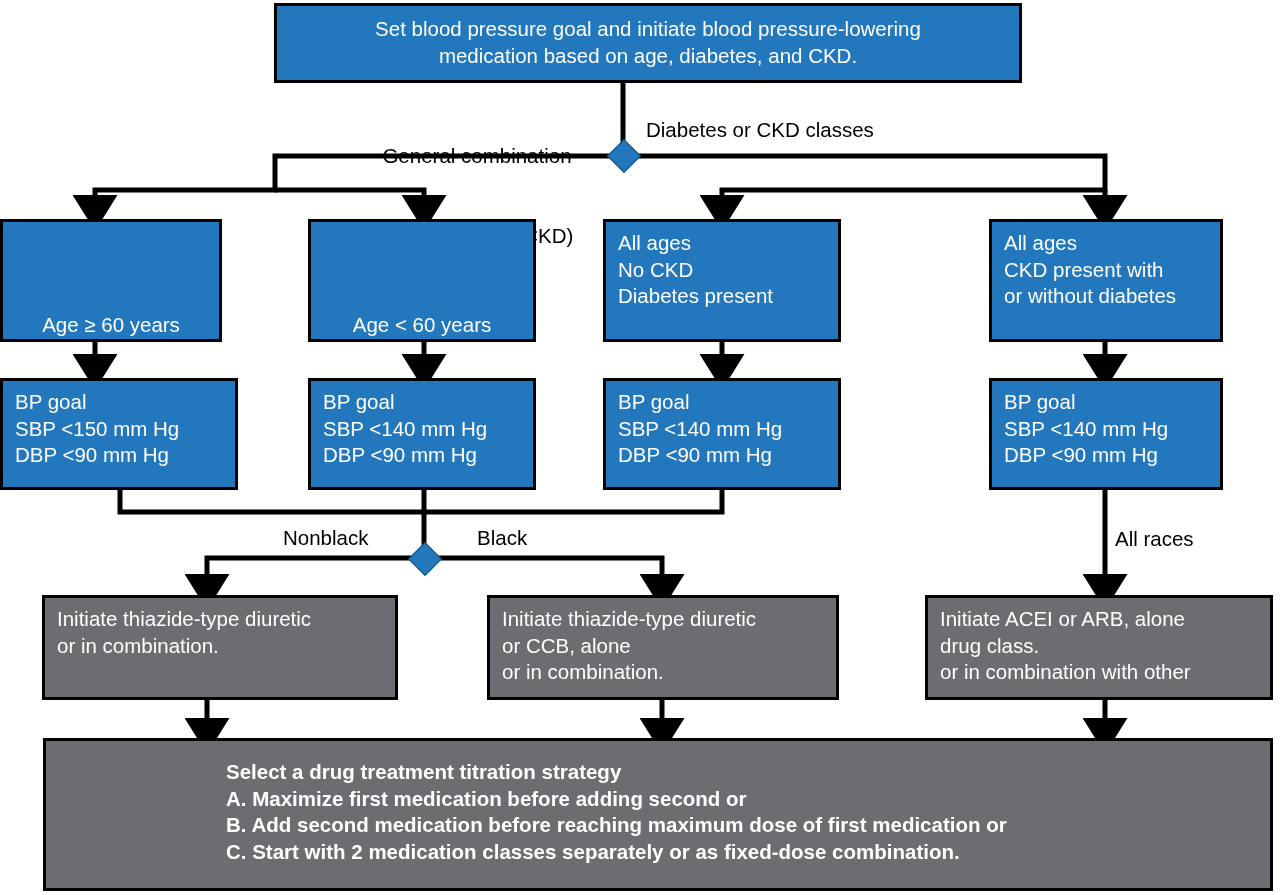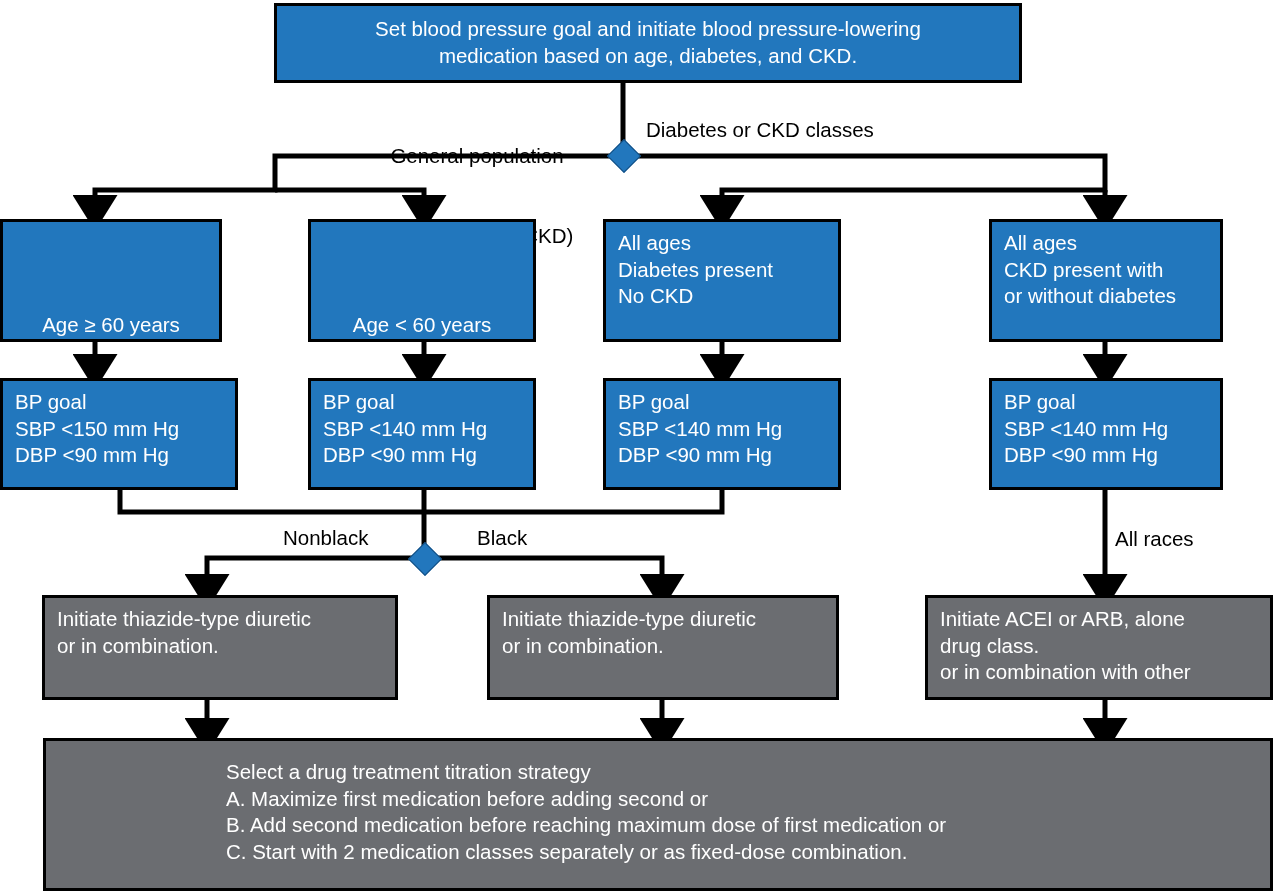--- a/index.html
+++ b/index.html
@@ -106,37 +106,37 @@
   </svg>
 
   <div class="node blue center" style="left:274px; top:3px; width:748px; height:80px;">
     <span class="ln">Set blood pressure goal and initiate blood pressure-lowering</span>
     <span class="ln">medication based on age, diabetes, and CKD.</span>
   </div>
 
   <div class="diamond" style="left:612px; top:144px;"></div>
 
   <div class="edge-label" style="left:362px; top:90px; text-align:center; width:230px;">
-    <div>General population</div>
+    <div>General combination</div>
     <div>(no diabetes or CKD)</div>
   </div>
   <div class="edge-label" style="left:646px; top:117px;">Diabetes or CKD classes</div>
 
   <div class="node blue centertext" style="left:0px; top:219px; width:222px; height:123px;">
     <span class="ln">Age ≥ 60 years</span>
   </div>
 
   <div class="node blue centertext" style="left:308px; top:219px; width:228px; height:123px;">
     <span class="ln">Age &lt; 60 years</span>
   </div>
 
   <div class="node blue pad" style="left:603px; top:219px; width:238px; height:123px;">
     <span class="ln">All ages</span>
+    <span class="ln">No CKD</span>
     <span class="ln">Diabetes present</span>
-    <span class="ln">No CKD</span>
   </div>
 
   <div class="node blue pad" style="left:989px; top:219px; width:234px; height:123px;">
     <span class="ln">All ages</span>
     <span class="ln">CKD present with</span>
     <span class="ln">or without diabetes</span>
   </div>
 
   <div class="node blue pad" style="left:0px; top:378px; width:238px; height:112px;">
     <span class="ln">BP goal</span>
@@ -168,29 +168,30 @@
   <div class="edge-label" style="left:477px; top:525px;">Black</div>
   <div class="edge-label" style="left:1115px; top:526px;">All races</div>
 
   <div class="node gray pad" style="left:42px; top:595px; width:356px; height:105px;">
     <span class="ln">Initiate thiazide-type diuretic</span>
     <span class="ln">or in combination.</span>
   </div>
 
   <div class="node gray pad" style="left:487px; top:595px; width:352px; height:105px;">
     <span class="ln">Initiate thiazide-type diuretic</span>
+    <span class="ln">or CCB, alone</span>
     <span class="ln">or in combination.</span>
   </div>
 
   <div class="node gray pad" style="left:925px; top:595px; width:348px; height:105px;">
     <span class="ln">Initiate ACEI or ARB, alone</span>
     <span class="ln">drug class.</span>
     <span class="ln">or in combination with other</span>
   </div>
 
-  <div class="node gray" style="left:43px; top:738px; width:1230px; height:153px; padding:18px 0 0 180px;">
+  <div class="node gray" style="left:43px; top:738px; width:1230px; height:153px; padding:18px 0 0 180px;font-weight:bold;">
     <span class="ln">Select a drug treatment titration strategy</span>
     <span class="ln">A. Maximize first medication before adding second or</span>
     <span class="ln">B. Add second medication before reaching maximum dose of first medication or</span>
     <span class="ln">C. Start with 2 medication classes separately or as fixed-dose combination.</span>
   </div>
 
 </div>
 
 </body></html>

